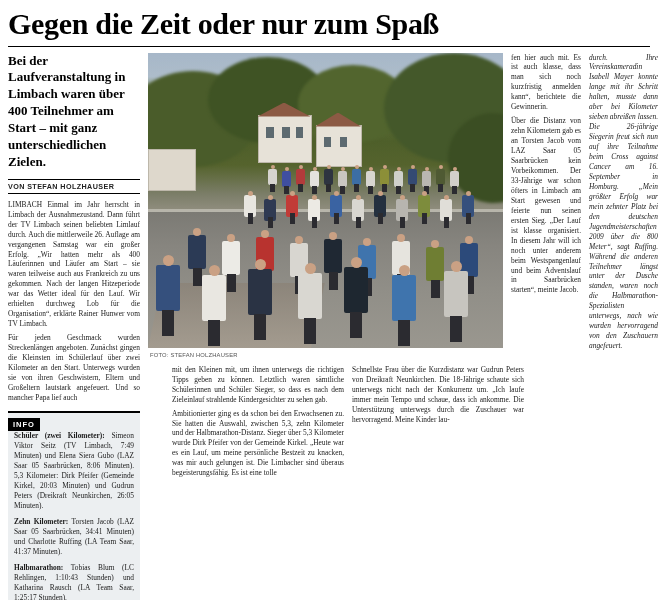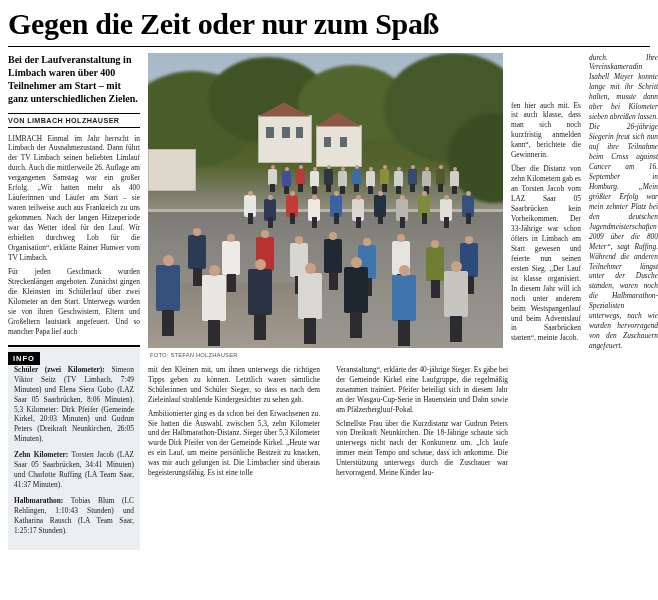--- a/index.html
+++ b/index.html
@@ -40,21 +40,21 @@
     padding: 0 8px;
     box-sizing: border-box;
     gap: 8px;
   }
   
   .col-left {
     width: 132px;
     flex: 0 0 132px;
   }
   .standfirst {
-    font-size: 10px;
+    font-size: 13px;
     line-height: 1.3;
     font-weight: bold;
     color: #000;
     margin-bottom: 8px;
   }
   .byline {
     font-size: 7.2px;
     font-family: "Liberation Sans", sans-serif;
     font-weight: bold;
     letter-spacing: 0.4px;
@@ -214,22 +214,23 @@
   }
   .caption .credit {
     font-size: 5.8px;
     color: #555;
     white-space: nowrap;
     letter-spacing: 0.2px;
     align-self: flex-end;
   }
   .mid-text {
     display: flex;
-    gap: 16px;
+    gap: 8px;
     margin-top: 6px;
+    margin-left: 24px;
   }
   .mid-text .sub {
     width: 172px;
     flex: 0 0 172px;
   }
   
   .col-right {
     width: 147px;
     flex: 0 0 147px;
   }
@@ -239,21 +240,21 @@
 
 <div class="page">
 
   <h1 class="headline">Gegen die Zeit oder nur zum Spaß</h1>
   <div class="rule"></div>
 
   <div class="cols">
 
     <div class="col-left">
       <div class="standfirst">Bei der Laufveranstaltung in Limbach waren über 400 Teilnehmer am Start – mit ganz unterschiedlichen Zielen.</div>
-      <div class="byline">VON LIMBACH HOLZHAUSER</div>
+      <div class="byline">VON STEFAN HOLZHAUSER</div>
       <div class="body-text">
         <p>LIMBACH Einmal im Jahr herrscht in Limbach der Ausnahmezustand. Dann führt der TV Limbach seinen beliebten Limlauf durch. Auch die mittlerweile 26. Auflage am vergangenen Samstag war ein großer Erfolg. „Wir hatten mehr als 400 Läuferinnen und Läufer am Start – sie waren teilweise auch aus Frankreich zu uns gekommen. Nach der langen Hitzeperiode war das Wetter ideal für den Lauf. Wir erhielten durchweg Lob für die Organisation“, erklärte Rainer Hunwer vom TV Limbach.</p>
         <p>Für jeden Geschmack wurden Streckenlängen angeboten. Zunächst gingen die Kleinsten im Schülerlauf über zwei Kilometer an den Start. Unterwegs wurden sie von ihren Geschwistern, Eltern und Großeltern lautstark angefeuert. Und so mancher Papa lief auch</p>
       </div>
 
       <div class="infobox">
         <div class="infobox-tag">INFO</div>
         <div class="infobox-body">
           <p><b>Schüler (zwei Kilometer):</b><span> Simeon Viktor Seitz (TV Limbach, 7:49 Minuten) und Elena Siera Gubo (LAZ Saar 05 Saarbrücken, 8:06 Minuten). 5,3 Kilometer: Dirk Pfeifer (Gemeinde Kirkel, 20:03 Minuten) und Gudrun Peters (Dreikraft Neunkirchen, 26:05 Minuten).</span></p>
           <p><b>Zehn Kilometer:</b><span> Torsten Jacob (LAZ Saar 05 Saarbrücken, 34:41 Minuten) und Charlotte Ruffing (LA Team Saar, 41:37 Minuten).</span></p>
@@ -462,29 +463,28 @@
       <div class="caption">
         <span class="credit">FOTO: STEFAN HOLZHAUSER</span>
       </div>
 
       <div class="mid-text">
         <div class="sub body-text">
           <p>mit den Kleinen mit, um ihnen unterwegs die richtigen Tipps geben zu können. Letztlich waren sämtliche Schülerinnen und Schüler Sieger, so dass es nach dem Zieleinlauf strahlende Kindergesichter zu sehen gab.</p>
           <p>Ambitionierter ging es da schon bei den Erwachsenen zu. Sie hatten die Auswahl, zwischen 5,3, zehn Kilometer und der Halbmarathon-Distanz. Sieger über 5,3 Kilometer wurde Dirk Pfeifer von der Gemeinde Kirkel. „Heute war es ein Lauf, um meine persönliche Bestzeit zu knacken, was mir auch gelungen ist. Die Limbacher sind überaus begeisterungsfähig. Es ist eine tolle</p>
         </div>
         <div class="sub body-text">
-          <p>Veranstaltung“, erklärte der 40-jährige Sieger. Es gäbe bei der Gemeinde Kirkel eine Laufgruppe, die regelmäßig zusammen trainiert. Pfeifer beteiligt sich in diesem Jahr an der Wasgau-Cup-Serie in Hauenstein und Dahn sowie am Pfälzerbergluuf-Pokal.</p>
           <p>Schnellste Frau über die Kurzdistanz war Gudrun Peters von Dreikraft Neunkirchen. Die 18-Jährige schaute sich unterwegs nicht nach der Konkurrenz um. „Ich laufe immer mein Tempo und schaue, dass ich ankomme. Die Unterstützung unterwegs durch die Zuschauer war hervorragend. Meine Kinder lau-</p>
         </div>
       </div>
     </div>
 
     <div class="col-right">
       <div style="display:flex; gap:8px;">
-        <div class="body-text" style="width:70px; flex:0 0 70px;margin-top:48px;">
+        <div class="body-text" style="width:70px; flex:0 0 70px;">
           <p>fen hier auch mit. Es ist auch klasse, dass man sich noch kurzfristig anmelden kann“, berichtete die Gewinnerin.</p>
           <p>Über die Distanz von zehn Kilometern gab es an Torsten Jacob vom LAZ Saar 05 Saarbrücken kein Vorbeikommen. Der 33-Jährige war schon öfters in Limbach am Start gewesen und feierte nun seinen ersten Sieg. „Der Lauf ist klasse organisiert. In diesem Jahr will ich noch unter anderem beim Westspangenlauf und beim Adventslauf in Saarbrücken starten“, meinte Jacob.</p>
         </div>
         <div class="body-text" style="width:69px; flex:0 0 69px;font-style:italic;">
           <p>durch. Ihre Vereinskameradin Isabell Mayer konnte lange mit ihr Schritt halten, musste dann aber bei Kilometer sieben abreißen lassen. Die 26-jährige Siegerin freut sich nun auf ihre Teilnahme beim Cross against Cancer am 16. September in Homburg. „Mein größter Erfolg war mein zehnter Platz bei den deutschen Jugendmeisterschaften 2009 über die 800 Meter“, sagt Ruffing. Während die anderen Teilnehmer längst unter der Dusche standen, waren noch die Halbmarathon-Spezialisten unterwegs, nach wie wurden hervorragend von den Zuschauern angefeuert.</p>
         </div>
       </div>
     </div>
 
   </div>

